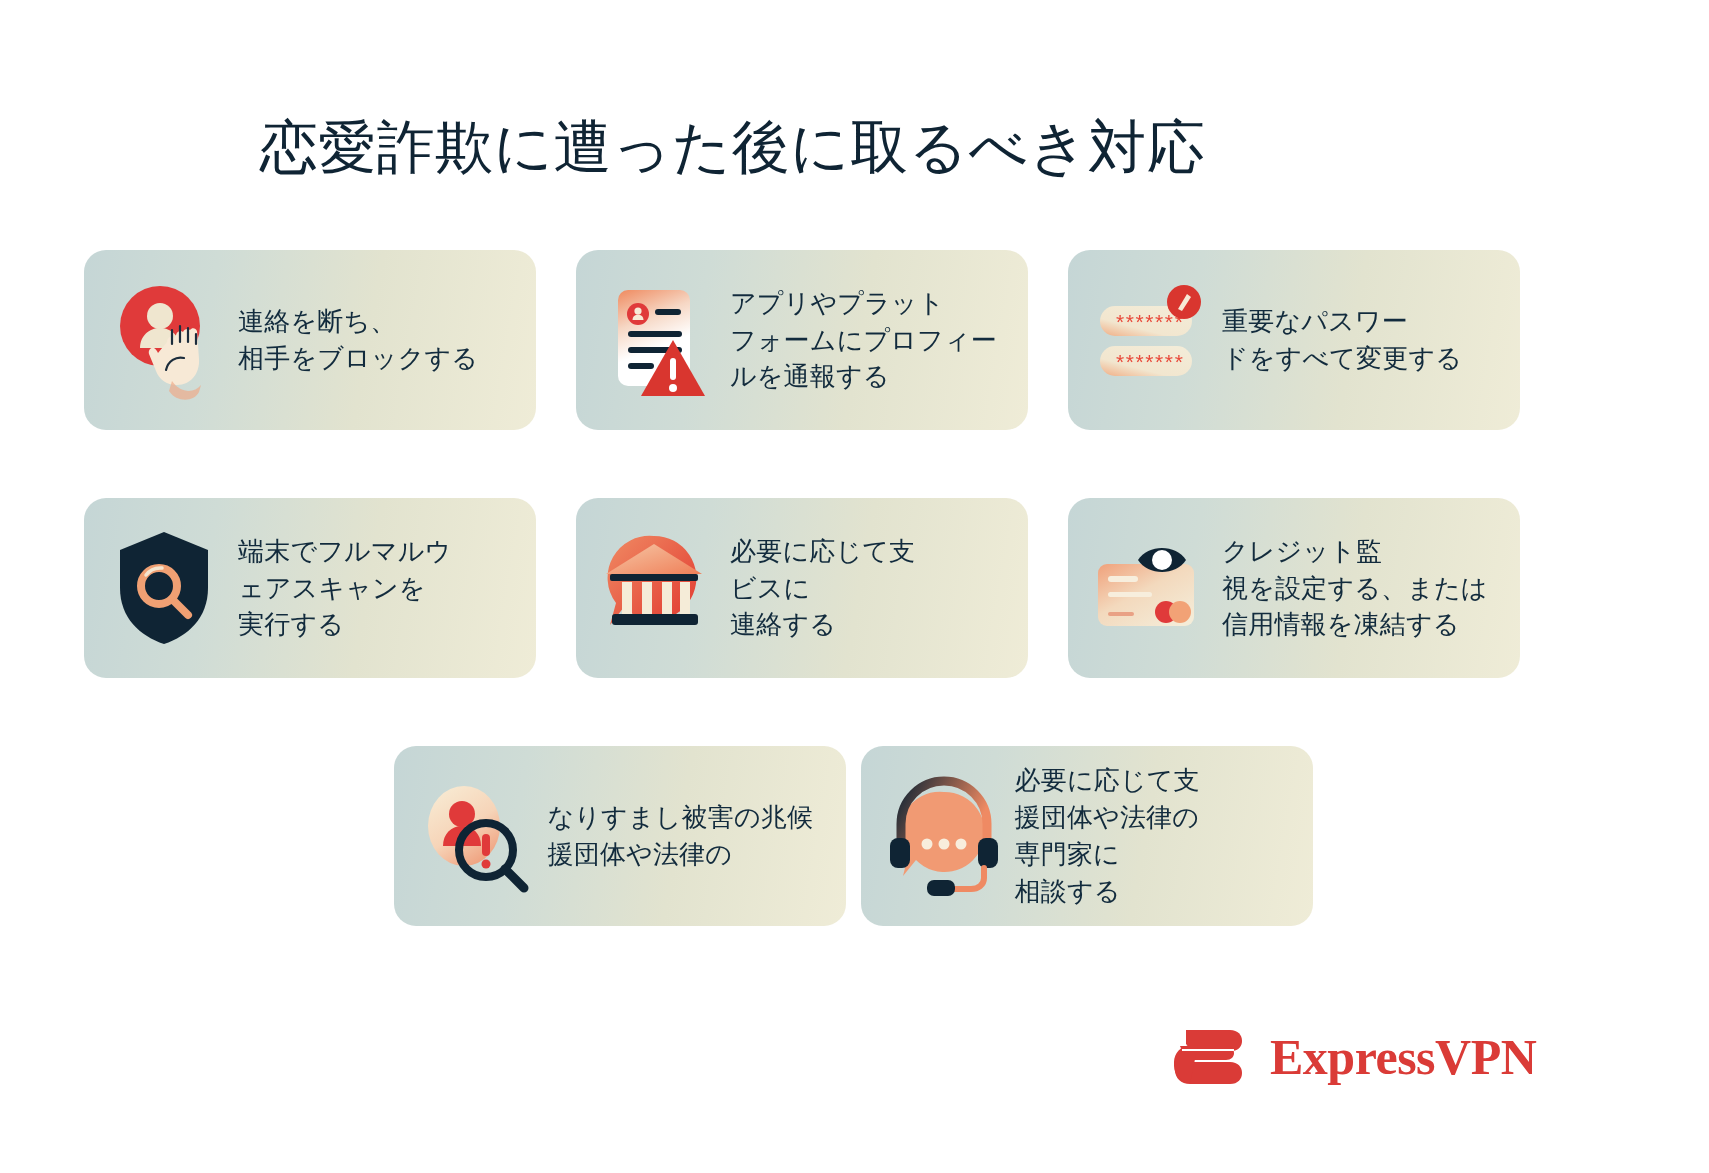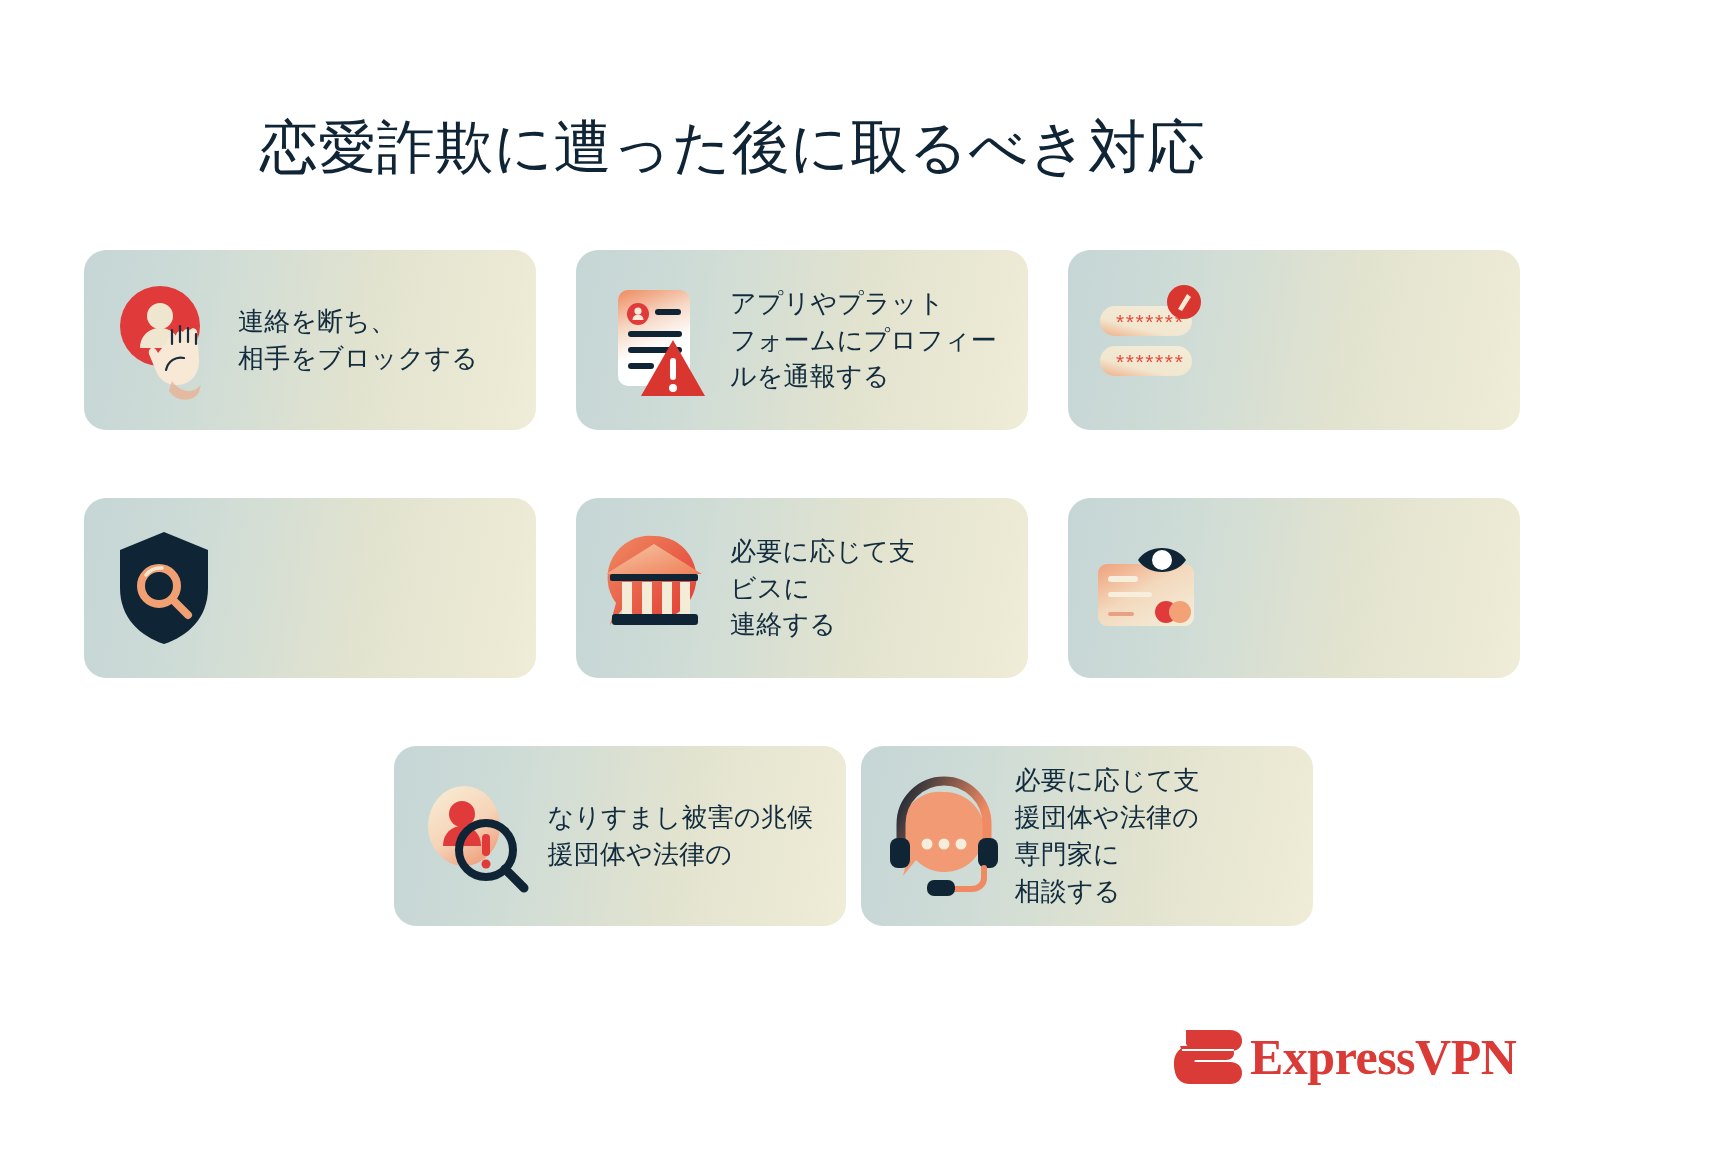--- a/index.html
+++ b/index.html
@@ -76,21 +76,21 @@
     white-space: pre-line;
   }
 
   
   #brand-logo {
     position: absolute;
     left: 1172px;
     top: 1026px;
     display: flex;
     align-items: center;
-    gap: 4px;
+    gap: 24px;
   }
   #brand-logo .logo-mark { width: 74px; height: 62px; }
   #brand-logo .logo-word {
     font-family: "Liberation Serif", "DejaVu Serif", serif;
     font-size: 50px;
     font-weight: 700;
     color: #da3b37;
     letter-spacing: -0.5px;
     line-height: 1;
   }
@@ -161,35 +161,40 @@
             </linearGradient>
           </defs>
           <rect x="6" y="28" width="92" height="30" rx="15" fill="url(#pwGrad)"></rect>
           <rect x="6" y="68" width="92" height="30" rx="15" fill="url(#pwGrad)"></rect>
           <text x="22" y="51" font-family="'Liberation Sans',sans-serif" font-size="21" letter-spacing="1.6" fill="#e8493a">*******</text>
           <text x="22" y="91" font-family="'Liberation Sans',sans-serif" font-size="21" letter-spacing="1.6" fill="#e8493a">*******</text>
           <circle cx="90" cy="24" r="17" fill="#d9362f"></circle>
           <path d="M84 31 L93 16 L97 19 L88 33 Z" fill="#f7e9d6"></path>
         </svg>
       </div>
+      <div class="card-text">重要なパスワー
+ドをすべて変更する</div>
     </div>
 
   </div>
 
   <div class="card-row row-2">
 
     <div class="card">
       <div class="card-icon">
         <svg width="118" height="124" viewBox="0 0 118 124">
           <path d="M54 6 L98 24 V62 c0 30-20 48-44 56 C30 110 10 92 10 62 V24 Z" fill="#0f2434"></path>
           <circle cx="49" cy="60" r="18" fill="none" stroke="#f0a073" stroke-width="8"></circle>
           <path d="M62 73 L78 89" stroke="#f0a073" stroke-width="8" stroke-linecap="round"></path>
           <path d="M36 49a18 18 0 0 1 16-7" stroke="#f5e6d0" stroke-width="3.5" fill="none" stroke-linecap="round"></path>
         </svg>
       </div>
+      <div class="card-text">端末でフルマルウ
+ェアスキャンを
+実行する</div>
     </div>
 
     <div class="card">
       <div class="card-icon">
         <svg width="118" height="124" viewBox="0 0 118 124">
           <defs>
             <linearGradient id="bubGrad" x1="0" y1="0" x2="1" y2="1">
               <stop offset="0%" stop-color="#f08a63"></stop>
               <stop offset="100%" stop-color="#e1372f"></stop>
             </linearGradient>
@@ -226,20 +231,23 @@
           <rect x="4" y="38" width="96" height="62" rx="9" fill="url(#ccGrad)"></rect>
           <rect x="14" y="50" width="30" height="6" rx="3" fill="#f7eedd"></rect>
           <rect x="14" y="66" width="44" height="5" rx="2.5" fill="#f7eedd"></rect>
           <rect x="14" y="86" width="26" height="4" rx="2" fill="#e9a185"></rect>
           <circle cx="72" cy="86" r="11" fill="#e03a3a"></circle>
           <circle cx="86" cy="86" r="11" fill="#f2a276"></circle>
           <path d="M44 34c10-16 38-16 48 0-10 16-38 16-48 0z" fill="#0f2434"></path>
           <circle cx="68" cy="34" r="10" fill="#ffffff"></circle>
         </svg>
       </div>
+      <div class="card-text">クレジット監
+視を設定する、または
+信用情報を凍結する</div>
     </div>
 
   </div>
 
   <div class="card-row row-3">
 
     <div class="card">
       <div class="card-icon">
         <svg width="118" height="124" viewBox="0 0 118 124">
           <defs>

